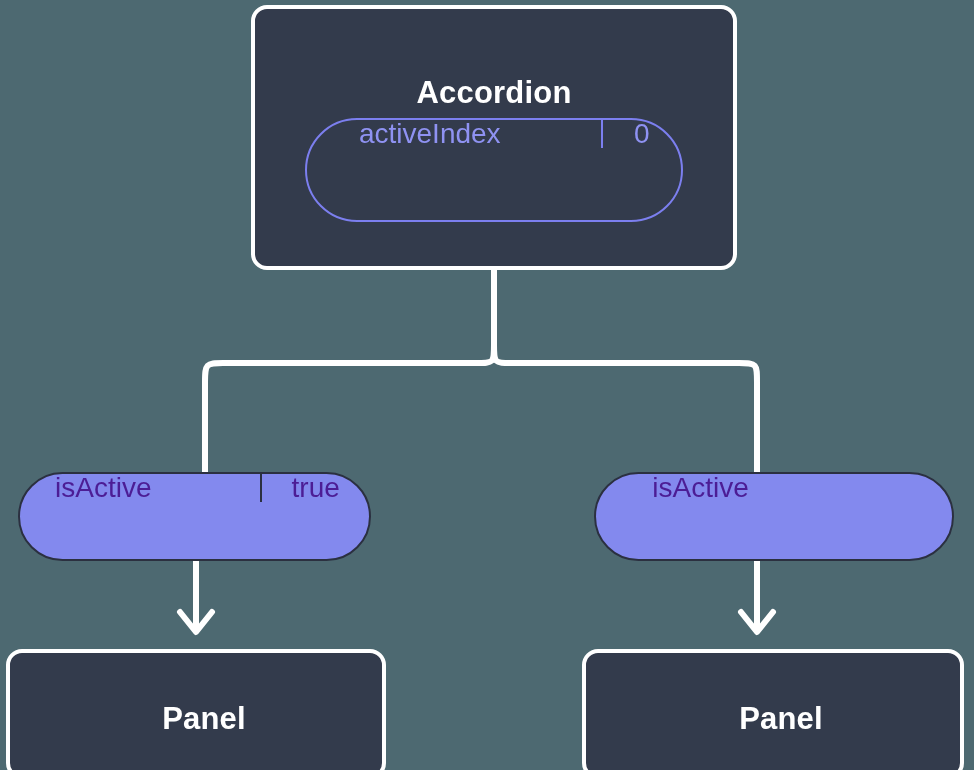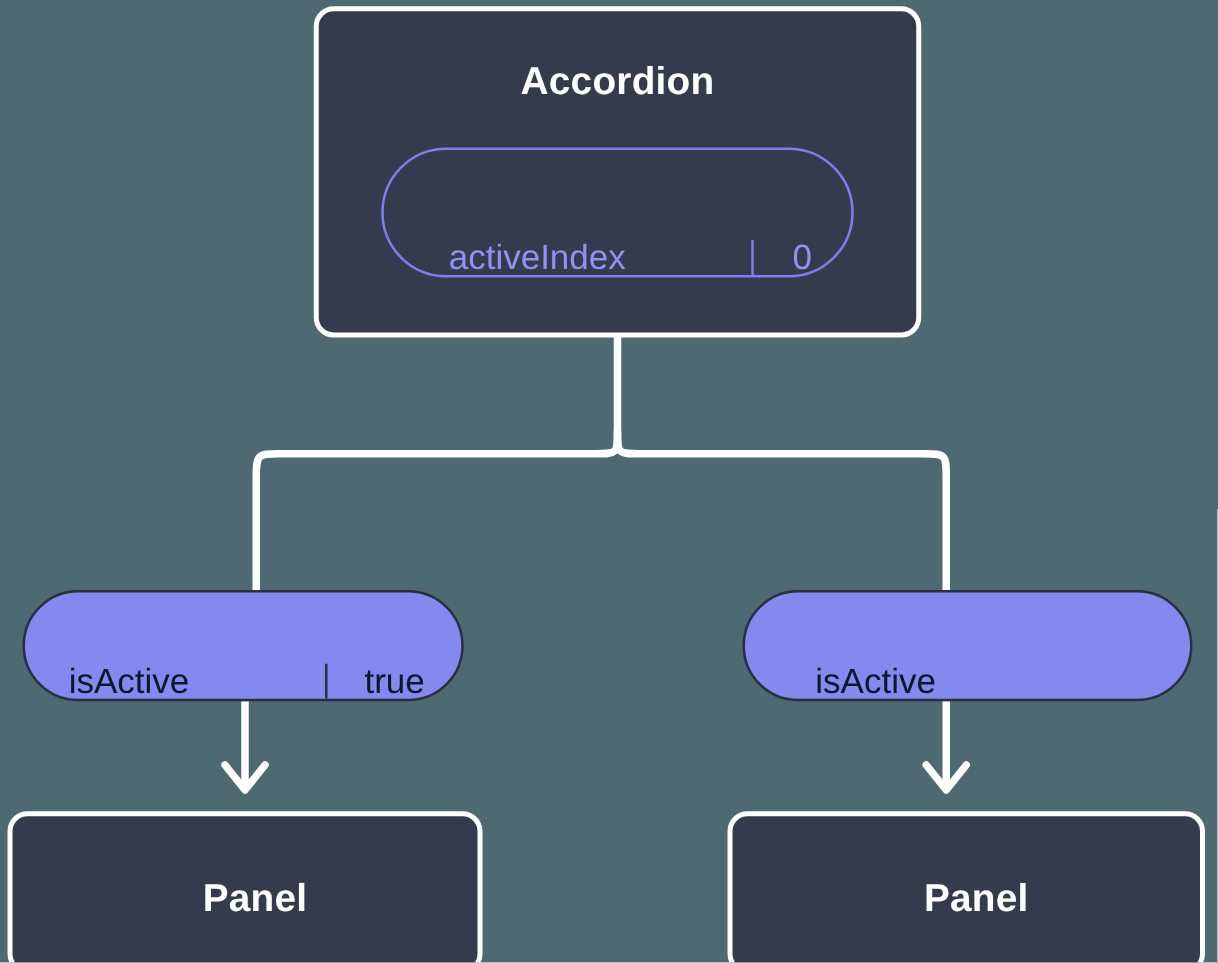--- a/index.html
+++ b/index.html
@@ -43,40 +43,40 @@
     white-space: nowrap;
   }
 
   
   #accordion-box {
     left: 251px;
     top: 5px;
     width: 486px;
     height: 265px;
     justify-content: flex-start;
-    padding-top: 40px;
+    padding-top: 68px;
   }
 
   
   .panel-box {
     top: 649px;
     height: 130px;
     justify-content: center;
     padding-top: 0;
   }
   #panel-box-left  { left: 6px;   width: 380px; }
   #panel-box-right { left: 582px; width: 382px; }
   .panel-box .node-title { margin-top: 8px; margin-left: 16px; }
 
   
   .pill {
     position: absolute;
     box-sizing: border-box;
     display: flex;
-    align-items: flex-end;
+    align-items: flex-start;
     border-radius: 999px;
     overflow: hidden;
     gap: 48px;
   }
   .pill .seg {
     display: flex;
     align-items: center;
     justify-content: center;
     font-size: 28px;
     line-height: 1;
@@ -90,21 +90,21 @@
     background: transparent;
   }
   .pill-outline .seg { color: #8f92f2; }
   .pill-outline .seg-value { border-left: 2px solid #7c7fef; }
 
   
   .pill-solid {
     background: #8389ee;
     border: 2px solid #2b3040;
   }
-  .pill-solid .seg { color: #0f172a; }
+  .pill-solid .seg { color: #4c1d95; }
   .pill-solid .seg-value { border-left: 2px solid #2b3040; }
 
   
   #accordion-state-pill {
     left: 305px;
     top: 118px;
     width: 378px;
     height: 104px;
   }
   #accordion-state-pill .seg-key   { width: 285px; }

